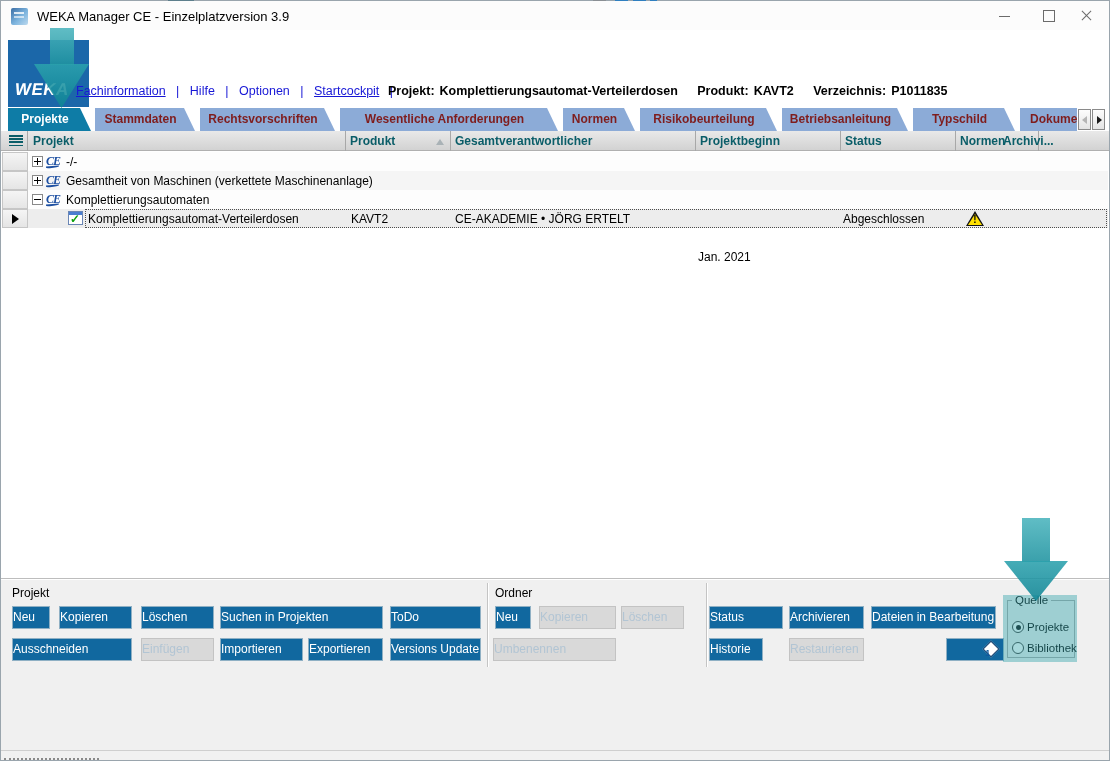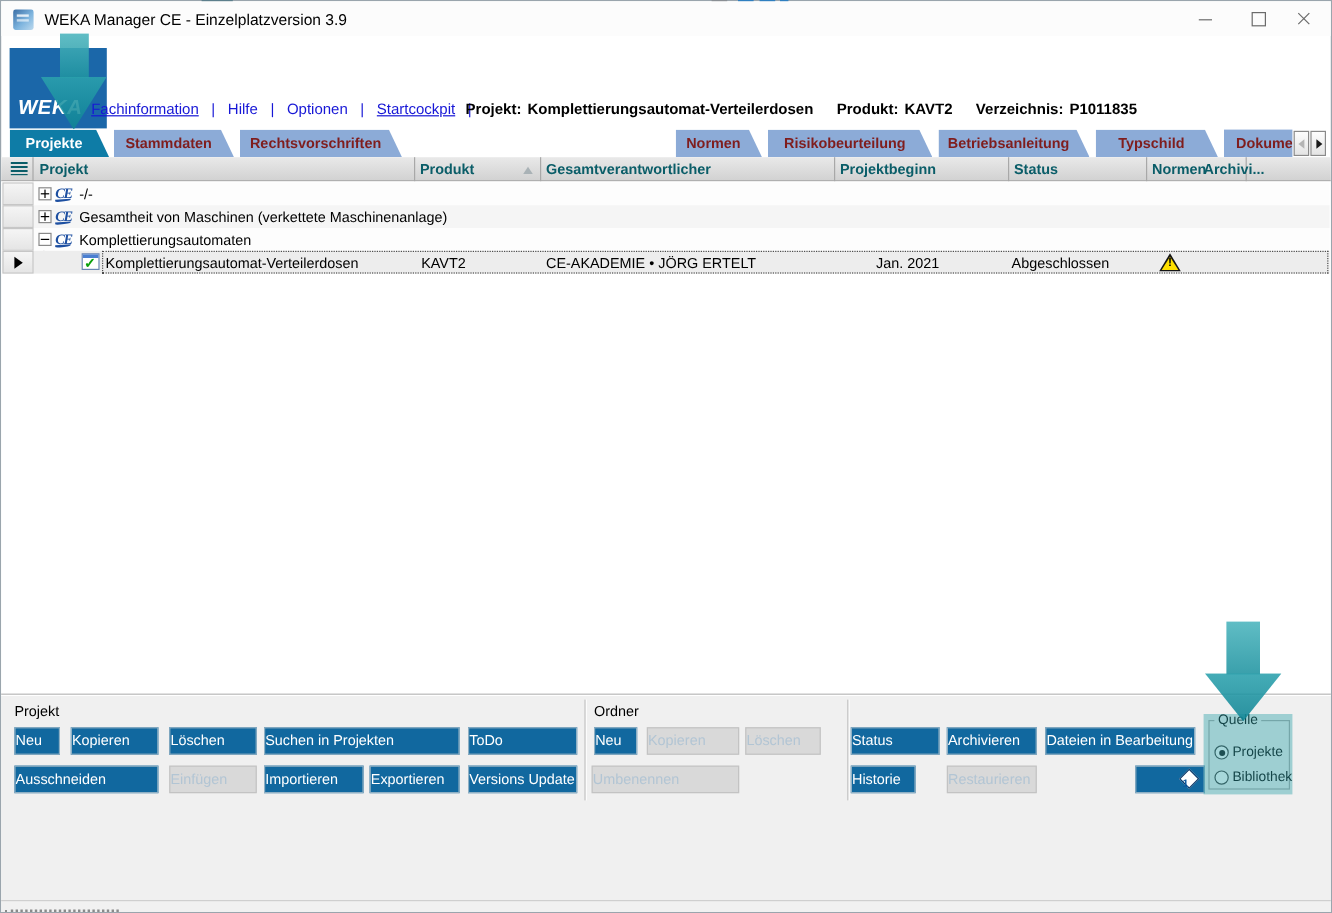--- a/index.html
+++ b/index.html
@@ -154,20 +154,21 @@
   <div class="infoline">
     <span class="pair"><span class="lb">Projekt:</span><span>Komplettierungsautomat-Verteilerdosen</span></span>
     <span class="pair"><span class="lb">Produkt:</span><span>KAVT2</span></span>
     <span class="pair"><span class="lb">Verzeichnis:</span><span>P1011835</span></span>
   </div>
 
   <div class="tabbar">
     <div class="tab active" style="left:8px;width:83px;">Projekte</div>
     <div class="tab" style="left:95px;width:100px;">Stammdaten</div>
     <div class="tab" style="left:200px;width:135px;">Rechtsvorschriften</div>
+    <div class="tab" style="left:340px;width:218px;">Wesentliche Anforderungen</div>
     <div class="tab" style="left:563px;width:72px;">Normen</div>
     <div class="tab" style="left:640px;width:137px;">Risikobeurteilung</div>
     <div class="tab" style="left:782px;width:126px;">Betriebsanleitung</div>
     <div class="tab" style="left:913px;width:102px;">Typschild</div>
     <div class="tab cut" style="left:1020px;width:57px;">Dokume</div>
   </div>
   <div class="scrollbtn sb-left" style="left:1078px;">
       <div class="tri"></div>
     </div>
   <div class="scrollbtn sb-right" style="left:1092px;">
@@ -215,21 +216,21 @@
 
     <div class="row" style="top:78px;background:#ededed;">
       <div class="gut">
           <div class="curmark"></div>
         </div>
       <div class="doc"></div>
       <div class="focusrect"></div>
       <div class="treelabel" style="left:86px;">Komplettierungsautomat-Verteilerdosen</div>
       <div class="cellval" style="left:349px;">KAVT2</div>
       <div class="cellval" style="left:453px;">CE-AKADEMIE • JÖRG ERTELT</div>
-      <div class="cellval" style="left:728px;">Jan. 2021</div>
+      <div class="cellval" style="left:696px;margin-top:38px;">Jan. 2021</div>
       <div class="cellval" style="left:841px;">Abgeschlossen</div>
       <div class="warn">
           <div class="t1"></div>
           <div class="t2"></div>
           <div class="ex"></div>
         </div>
     </div>
   </div>
 
   <div class="panel">

